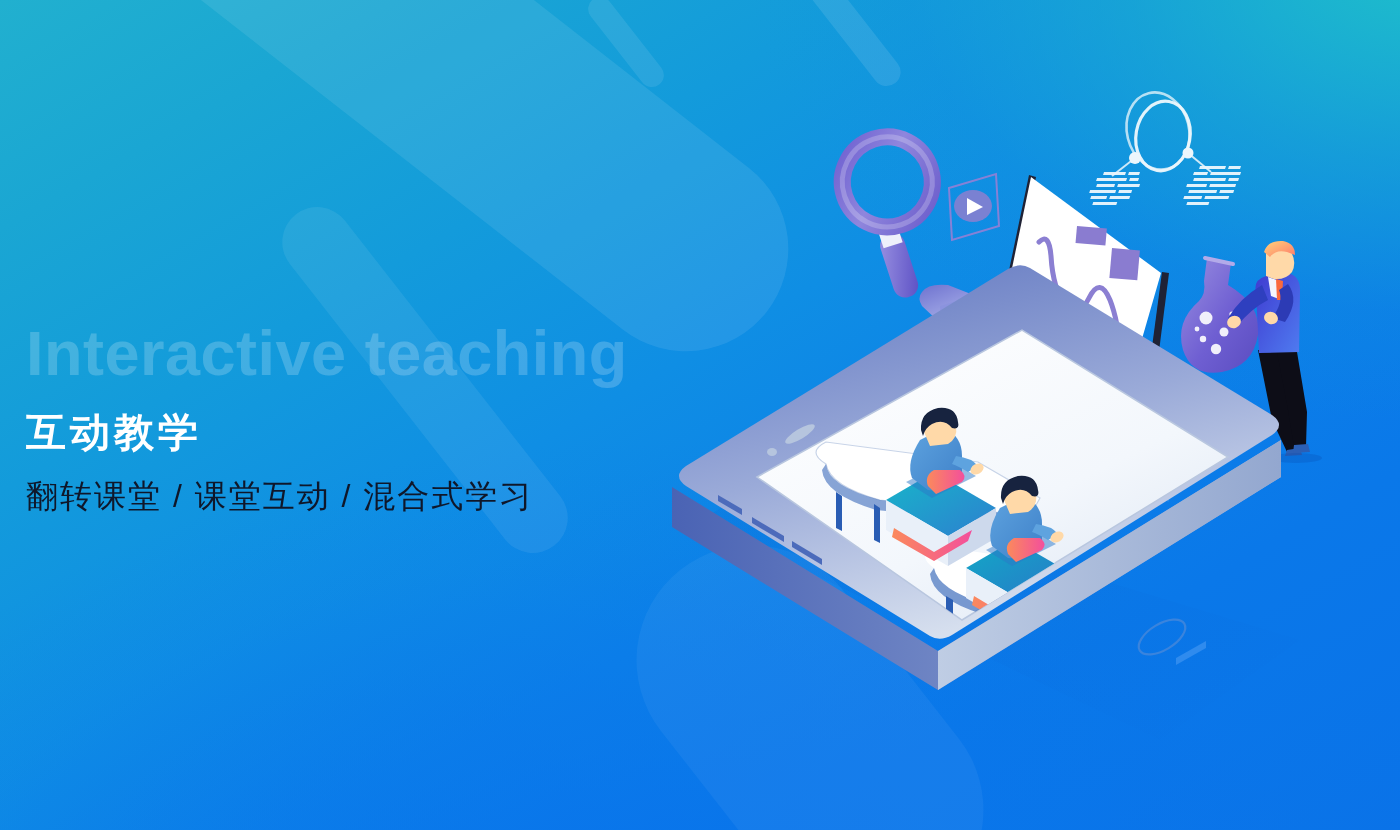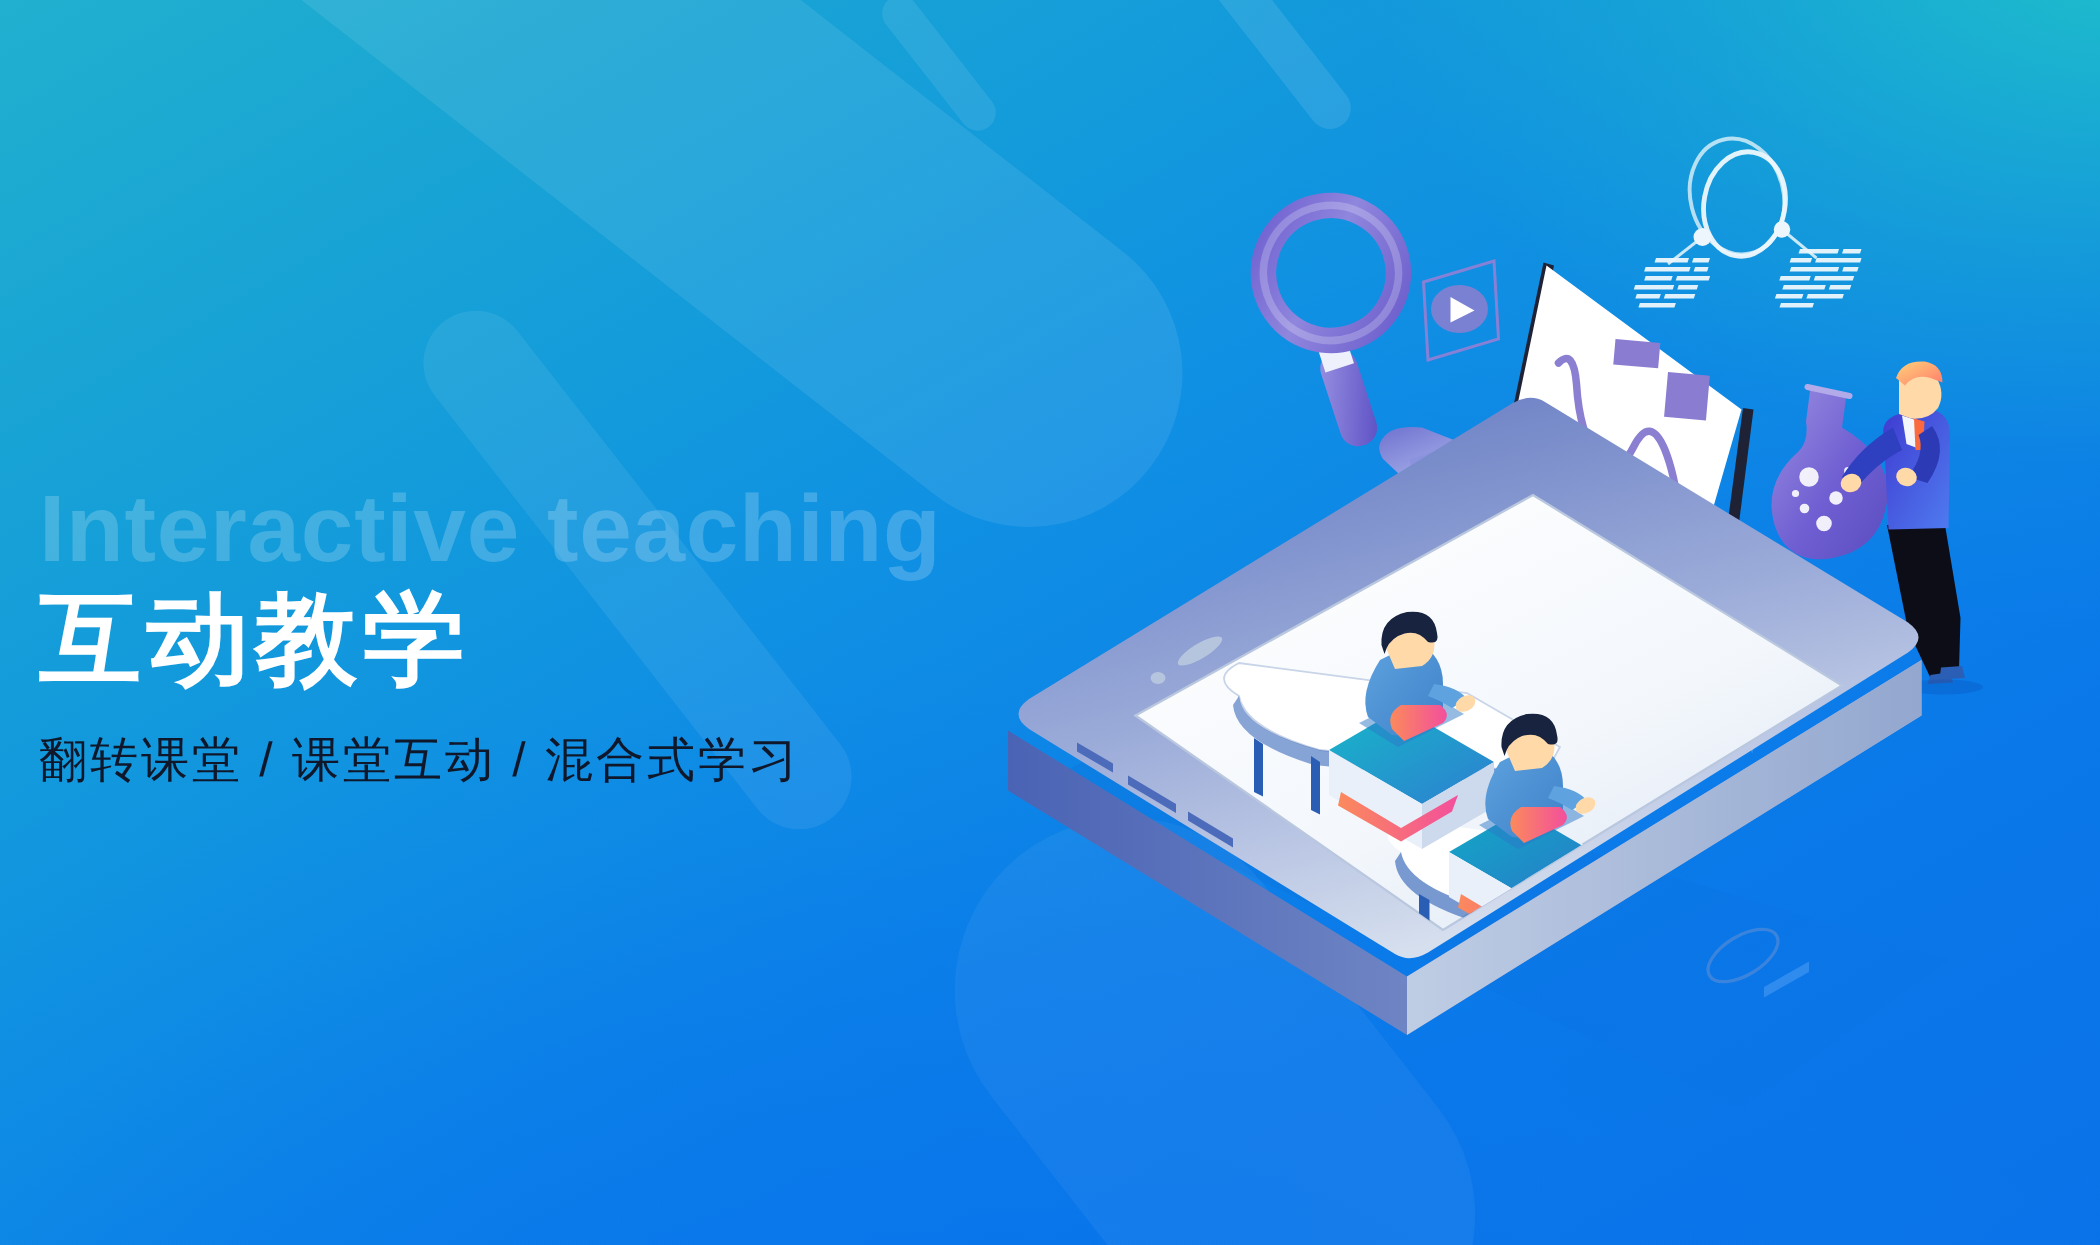--- a/index.html
+++ b/index.html
@@ -103,25 +103,25 @@
     left: 26px;
     top: 322px;
     width: 700px;
   }
   .ghost-title {
     font-size: 63px;
     font-weight: 700;
     letter-spacing: 0.5px;
     line-height: 1;
     color: rgba(255,255,255,0.20);
-    margin: 0 0 2px 0;
+    margin: 0 0 24px 0;
     white-space: nowrap;
   }
   .main-title {
-    font-size: 68px;
+    font-size: 40px;
     font-weight: 700;
     letter-spacing: 4px;
     line-height: 1.15;
     color: #ffffff;
     margin: 0 0 22px 0;
     white-space: nowrap;
   }
   .subtitle {
     font-size: 32px;
     font-weight: 400;

